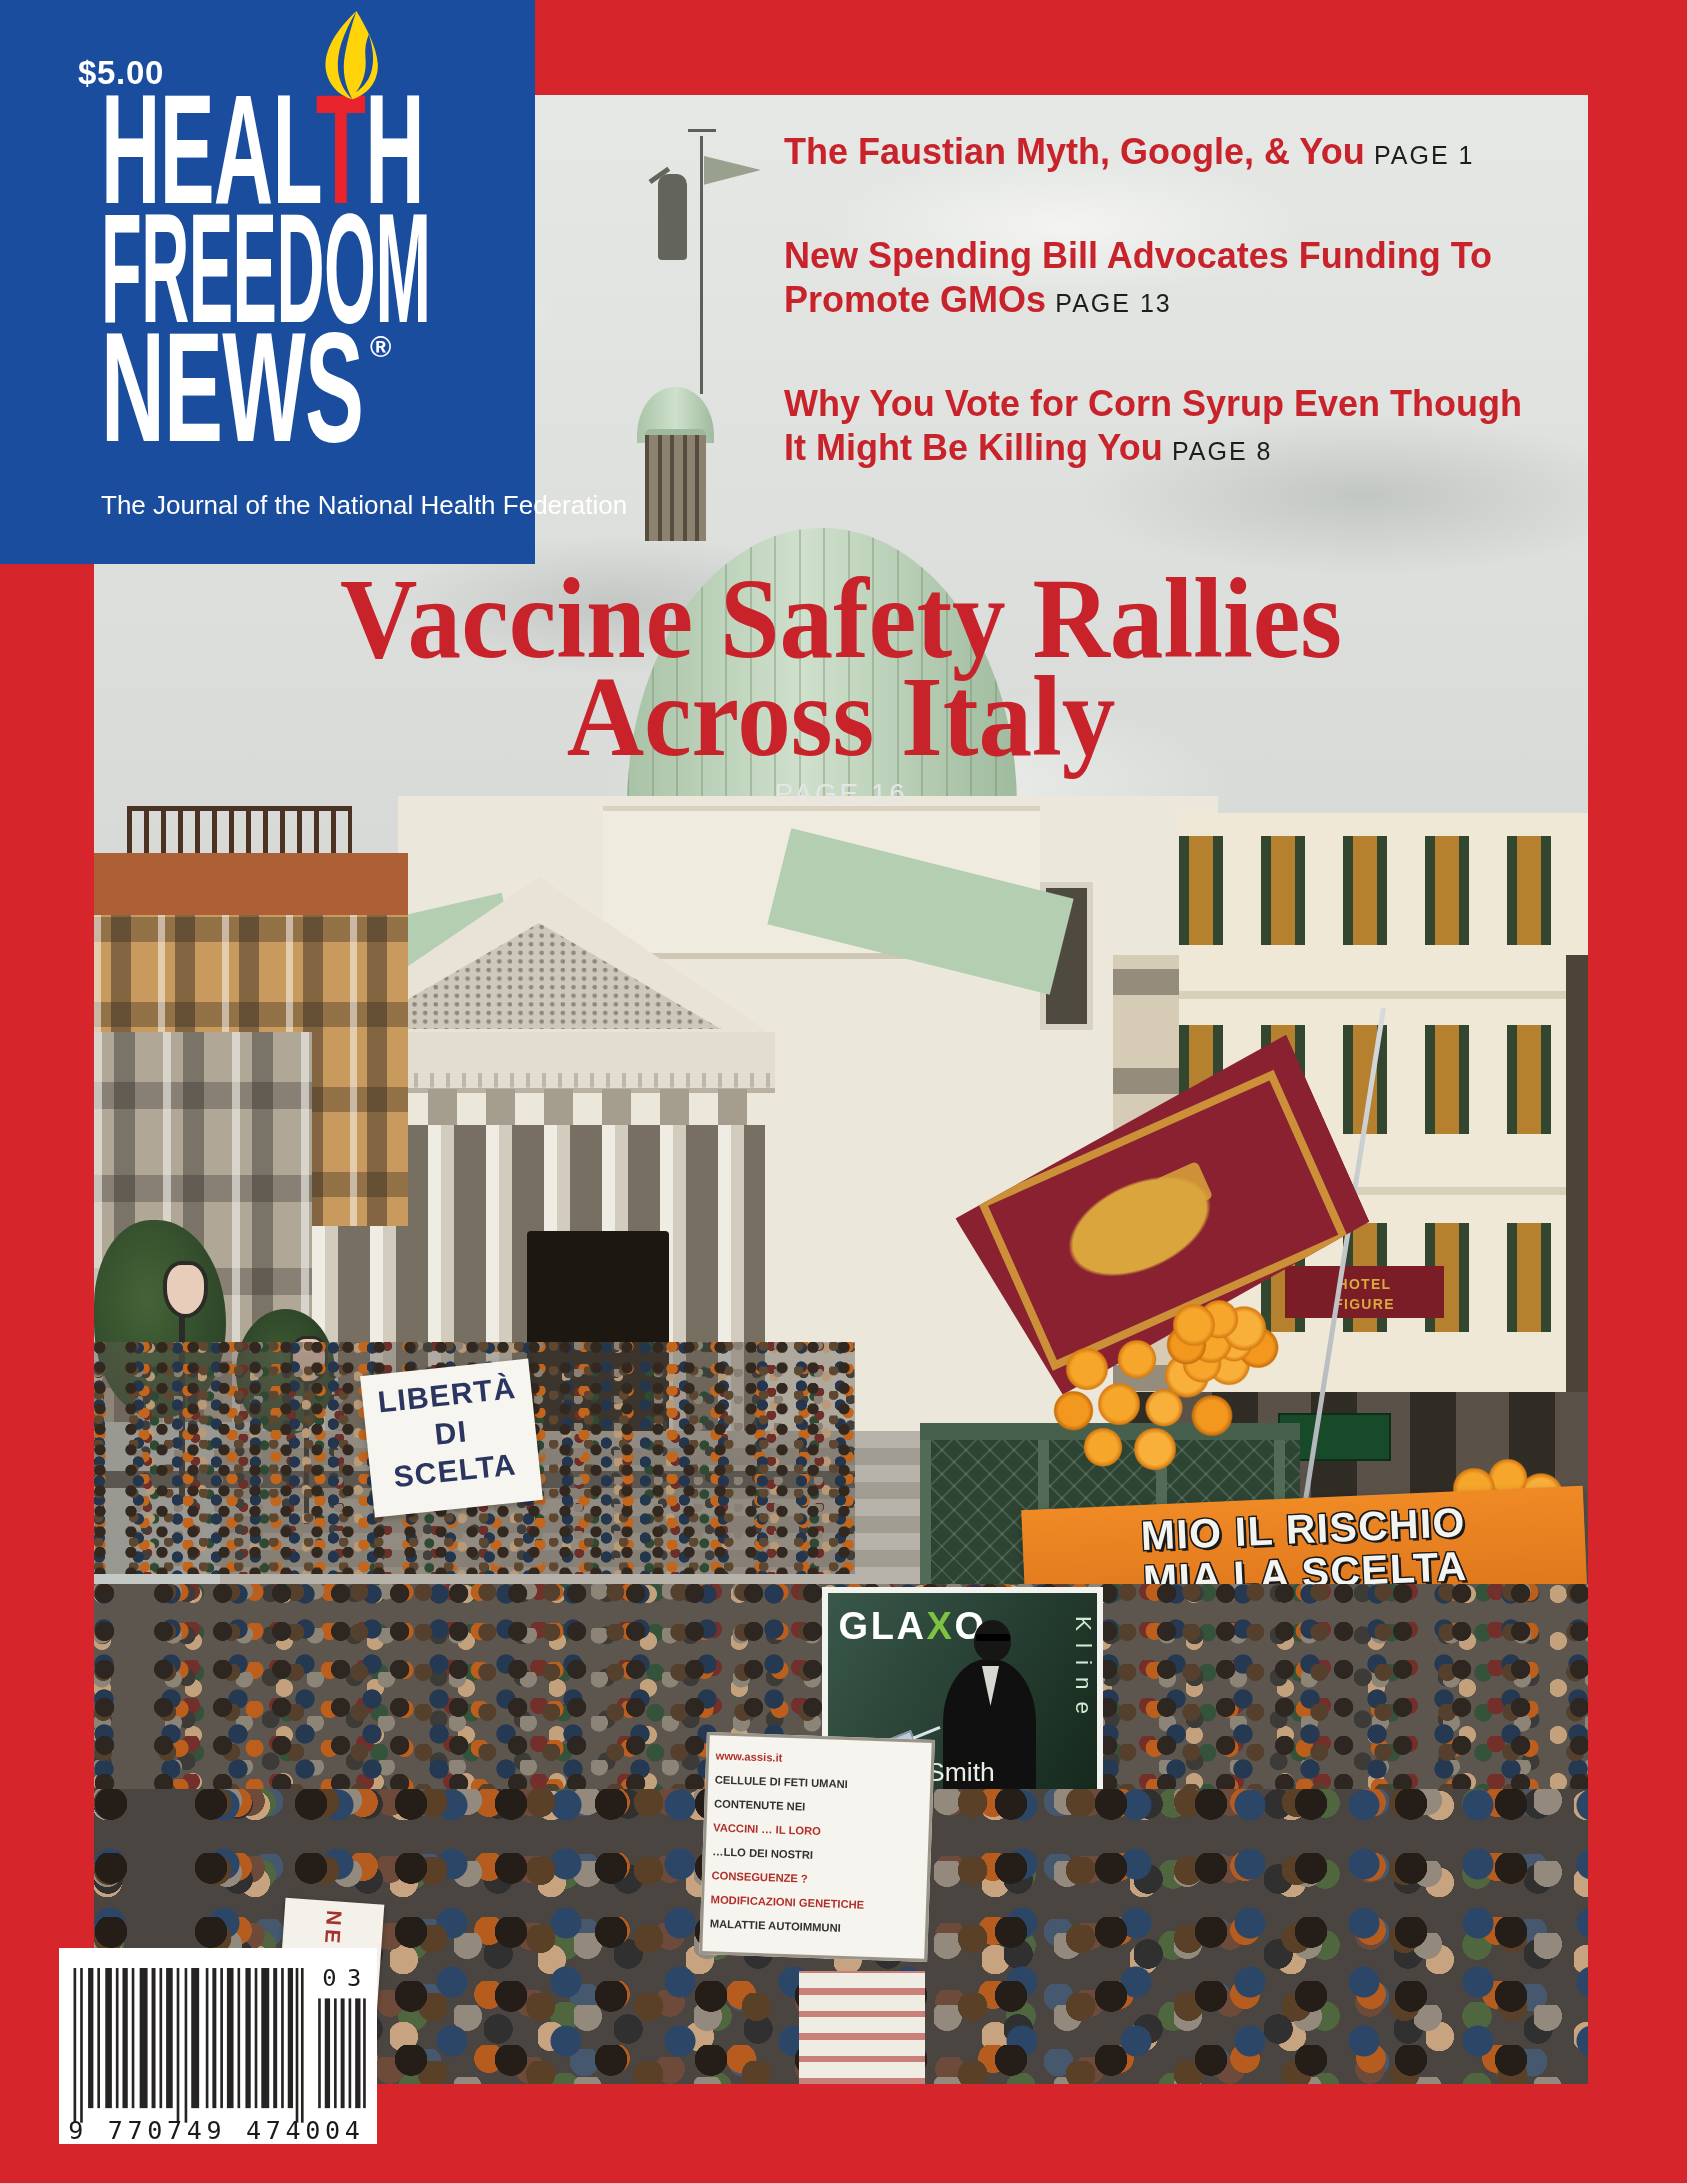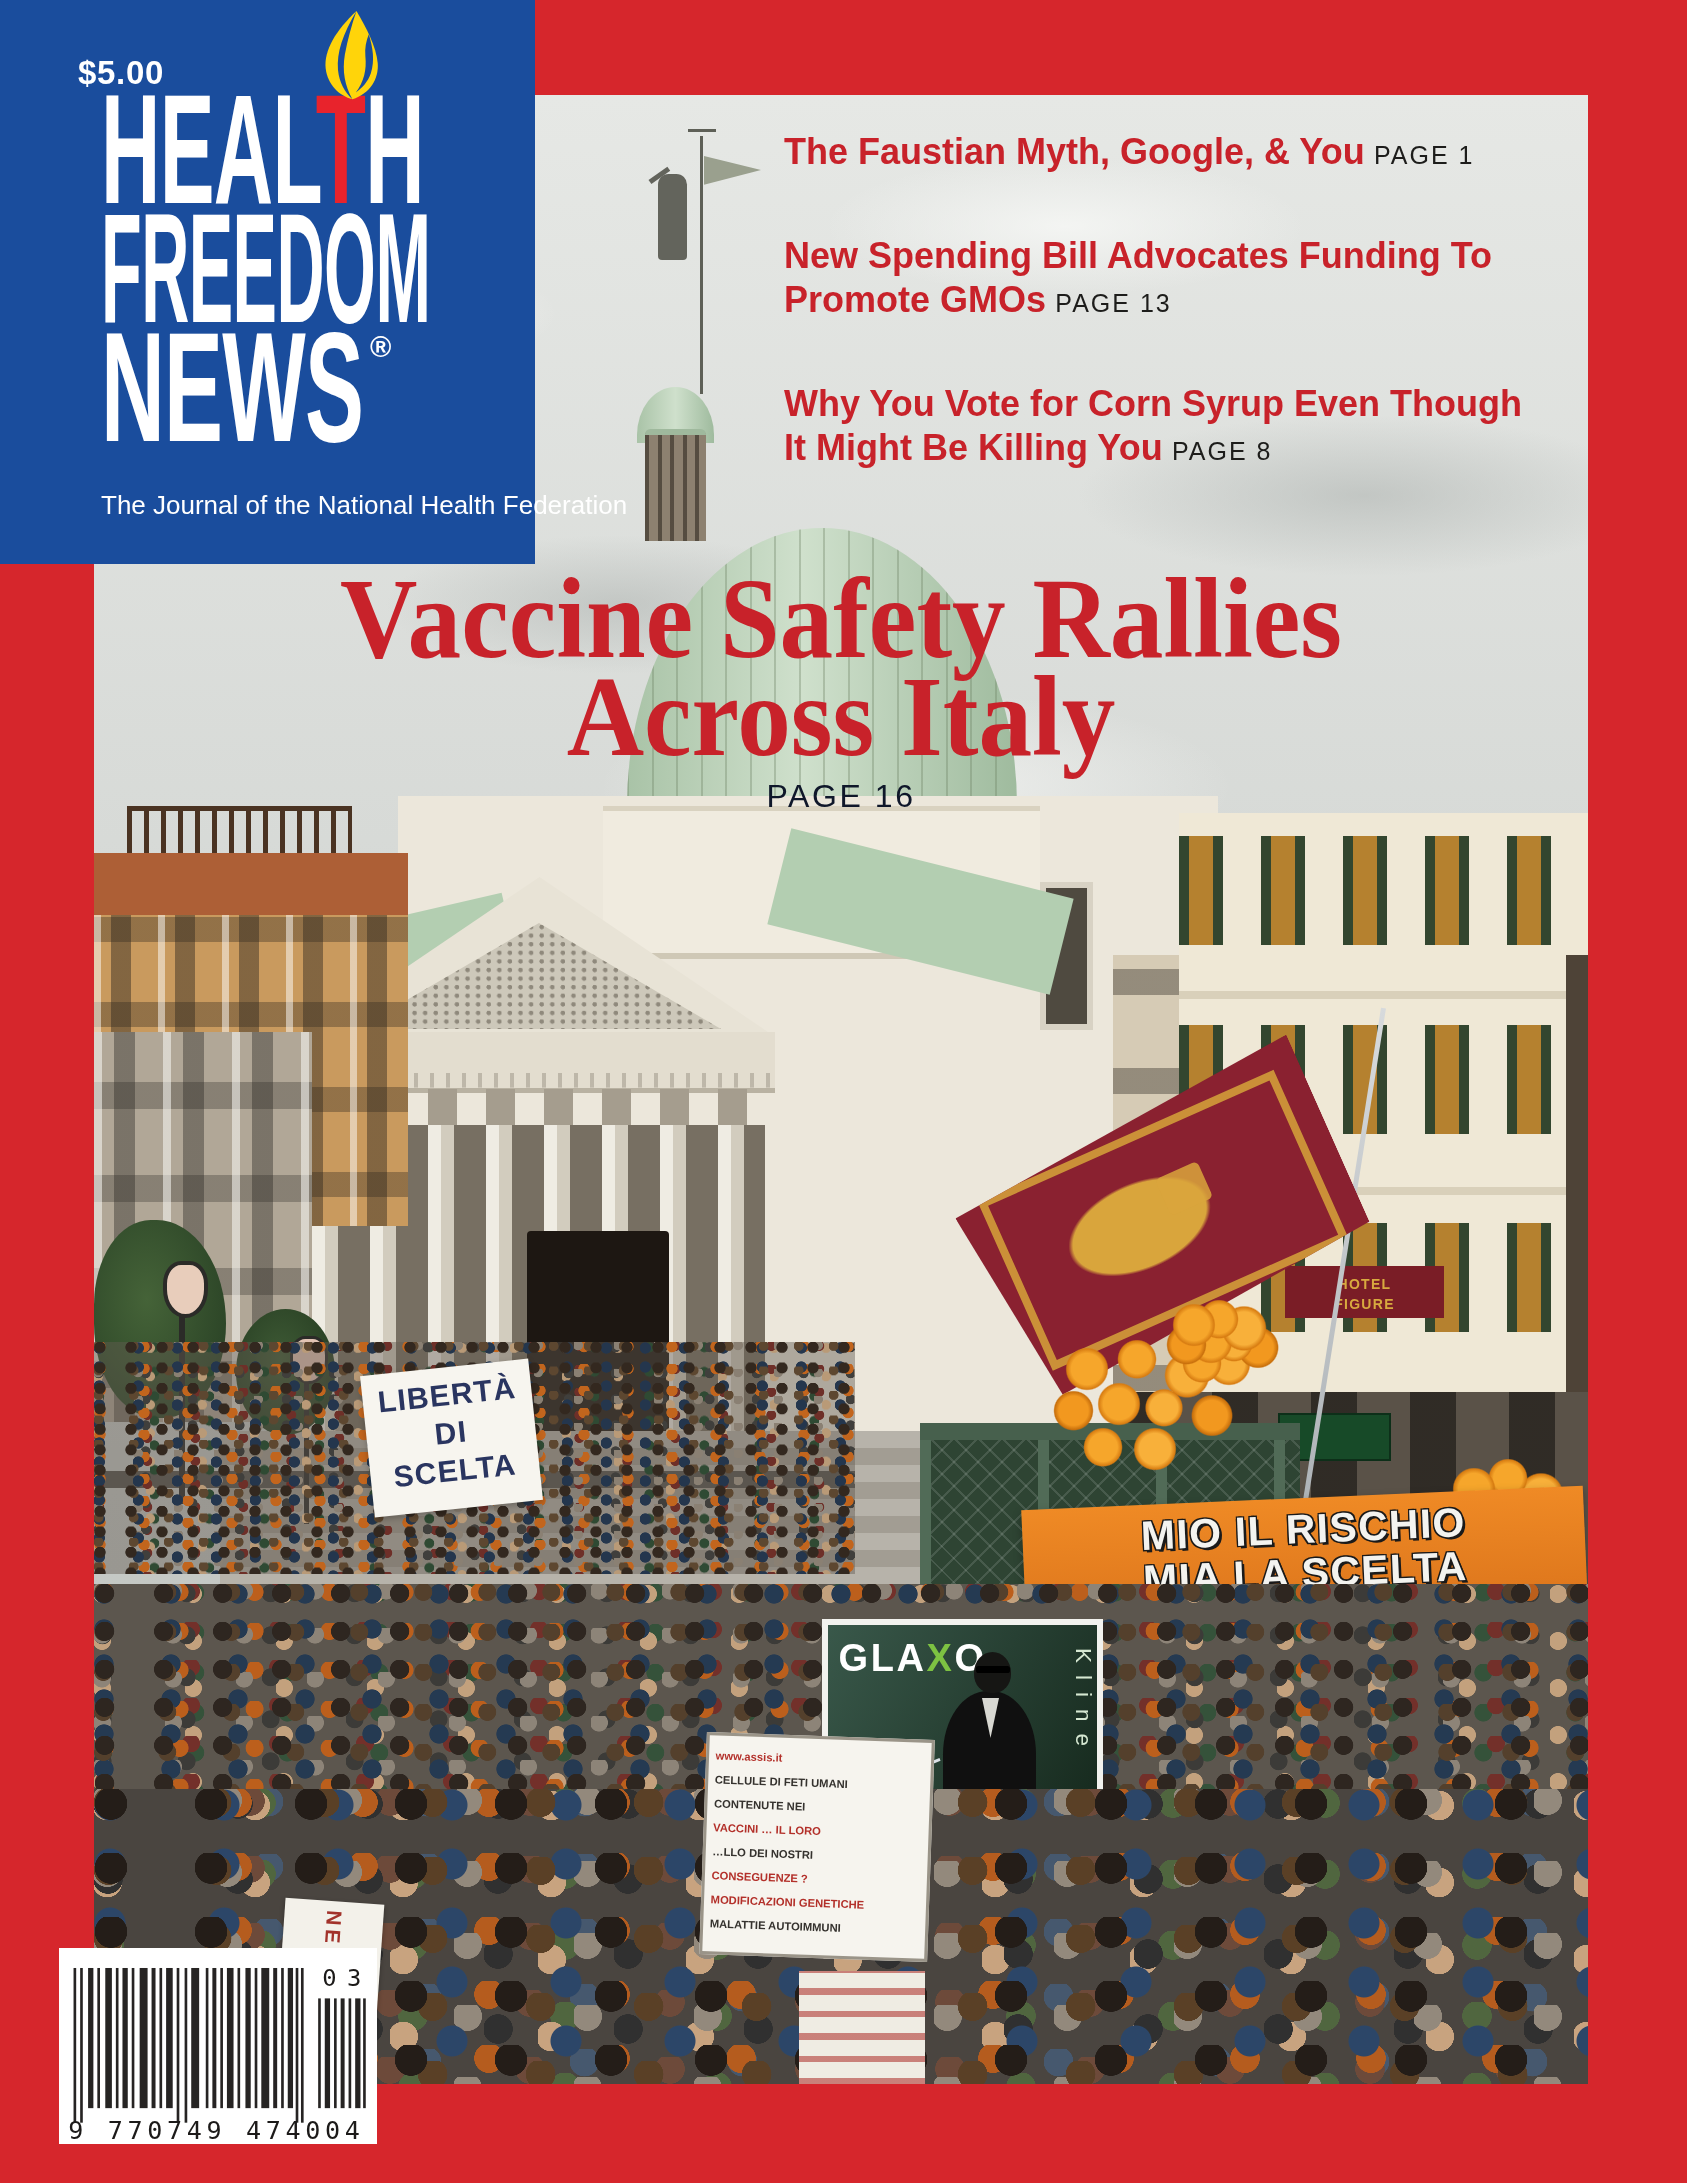--- a/index.html
+++ b/index.html
@@ -21,21 +21,21 @@
   .flame{left:314px;top:10.6px;width:74px;height:89px;z-index:12;}
 
   
   .hl-col{left:784px;top:130px;width:741px;z-index:10;}
   .hl{font-size:36px;font-weight:bold;color:#c8222a;line-height:44px;margin:0 0 57px 0;}
   .pref{font-size:25px;color:#1d1d1b;font-weight:400;letter-spacing:2px;margin-left:9.3px;white-space:nowrap;}
 
   
   .feature{left:94px;top:570px;width:1494px;text-align:center;z-index:10;}
   .feat-line{font-family:"Liberation Serif",serif;font-weight:bold;font-size:114px;line-height:98px;color:#c8222a;transform:scaleX(.94);}
-  .feat-page{margin-top:12px;font-size:32px;letter-spacing:2.6px;color:#0f172a;}
+  .feat-page{margin-top:12px;font-size:28px;letter-spacing:2.6px;color:#e5e5e5;}
 
   
   .photo{left:94px;top:95px;width:1494px;height:1989px;overflow:hidden;background:linear-gradient(#e6e8e5 0%,#d6d9d6 40%,#c6cac6 70%,#bfc3bf 100%);}
   .clouds{left:0;top:0;width:1494px;height:728px;
     background-image:
       radial-gradient(ellipse 278px 86px at 18% 30%, rgba(250,250,248,.9), rgba(250,250,248,0) 70%),
       radial-gradient(ellipse 344px 99px at 65% 18%, rgba(246,247,245,.85), rgba(246,247,245,0) 70%),
       radial-gradient(ellipse 397px 112px at 85% 55%, rgba(176,181,178,.6), rgba(176,181,178,0) 72%),
       radial-gradient(ellipse 331px 99px at 35% 70%, rgba(170,175,172,.5), rgba(170,175,172,0) 70%),
       radial-gradient(ellipse 423px 126px at 55% 95%, rgba(244,245,243,.8), rgba(244,245,243,0) 75%);
@@ -184,21 +184,21 @@
   
   .banner{left:930px;top:1403px;width:562px;height:139px;z-index:6;transform:rotate(-2.5deg);
     background:linear-gradient(#ef8a25,#d9711a);box-shadow:0 4px 9.3px rgba(0,0,0,.3);text-align:center;padding-top:9.3px;box-sizing:border-box;}
   .banner-big{font-size:41px;font-weight:bold;color:#f3f3ef;line-height:44px;letter-spacing:1.3px;
     text-shadow:2.6px 2.6px 0 #1a1a1a,-1.3px -1.3px 0 #1a1a1a,1.3px -1.3px 0 #1a1a1a,-1.3px 1.3px 0 #1a1a1a;}
   .banner-small{font-size:26.5px;font-weight:bold;color:#fff;line-height:32px;margin-top:2.6px;
     text-shadow:2px 2px 0 #1a1a1a,-0.7px -0.7px 0 #1a1a1a;}
 
   
   .glaxo{left:728px;top:1492px;width:281px;height:218px;z-index:8;border:6.6px solid #f2f2ee;box-sizing:border-box;
-    background:linear-gradient(120deg,#39584a,#15281c);margin-top:32px;}
+    background:linear-gradient(120deg,#39584a,#15281c);}
   .glaxo-brand{position:absolute;left:10.6px;top:12px;font-size:38px;font-weight:bold;color:#fff;letter-spacing:2.6px;}
   .glaxo-x{color:#7dc242;}
   .agent-head{position:absolute;right:86px;top:26.5px;width:37px;height:41px;background:#161614;border-radius:50% 50% 45% 45%;}
   .agent-glasses{position:absolute;right:87px;top:41px;width:34px;height:6.6px;background:#000;border-radius:2.6px;}
   .agent-body{position:absolute;right:61px;top:66px;width:93px;height:132px;background:#101010;border-radius:48% 48% 0 0;}
   .agent-shirt{position:absolute;right:98px;top:73px;width:17px;height:40px;background:#d8d8d2;clip-path:polygon(0 0,100% 0,50% 100%);}
   .glaxo-smith{position:absolute;left:99px;bottom:10.6px;font-size:26.5px;color:#e9efe7;}
   .glaxo-kline{position:absolute;right:1.3px;top:22.5px;writing-mode:vertical-rl;font-size:22.5px;color:#d6e8d2;letter-spacing:12px;}
   .syringe{position:absolute;left:16px;bottom:37px;width:69px;height:14.6px;background:#c2cbd8;border:2px solid #8294a8;transform:rotate(-22deg);}
   .syringe-plunger{position:absolute;left:-12px;top:-2px;width:10.6px;height:14.6px;background:#3a4aa0;}

